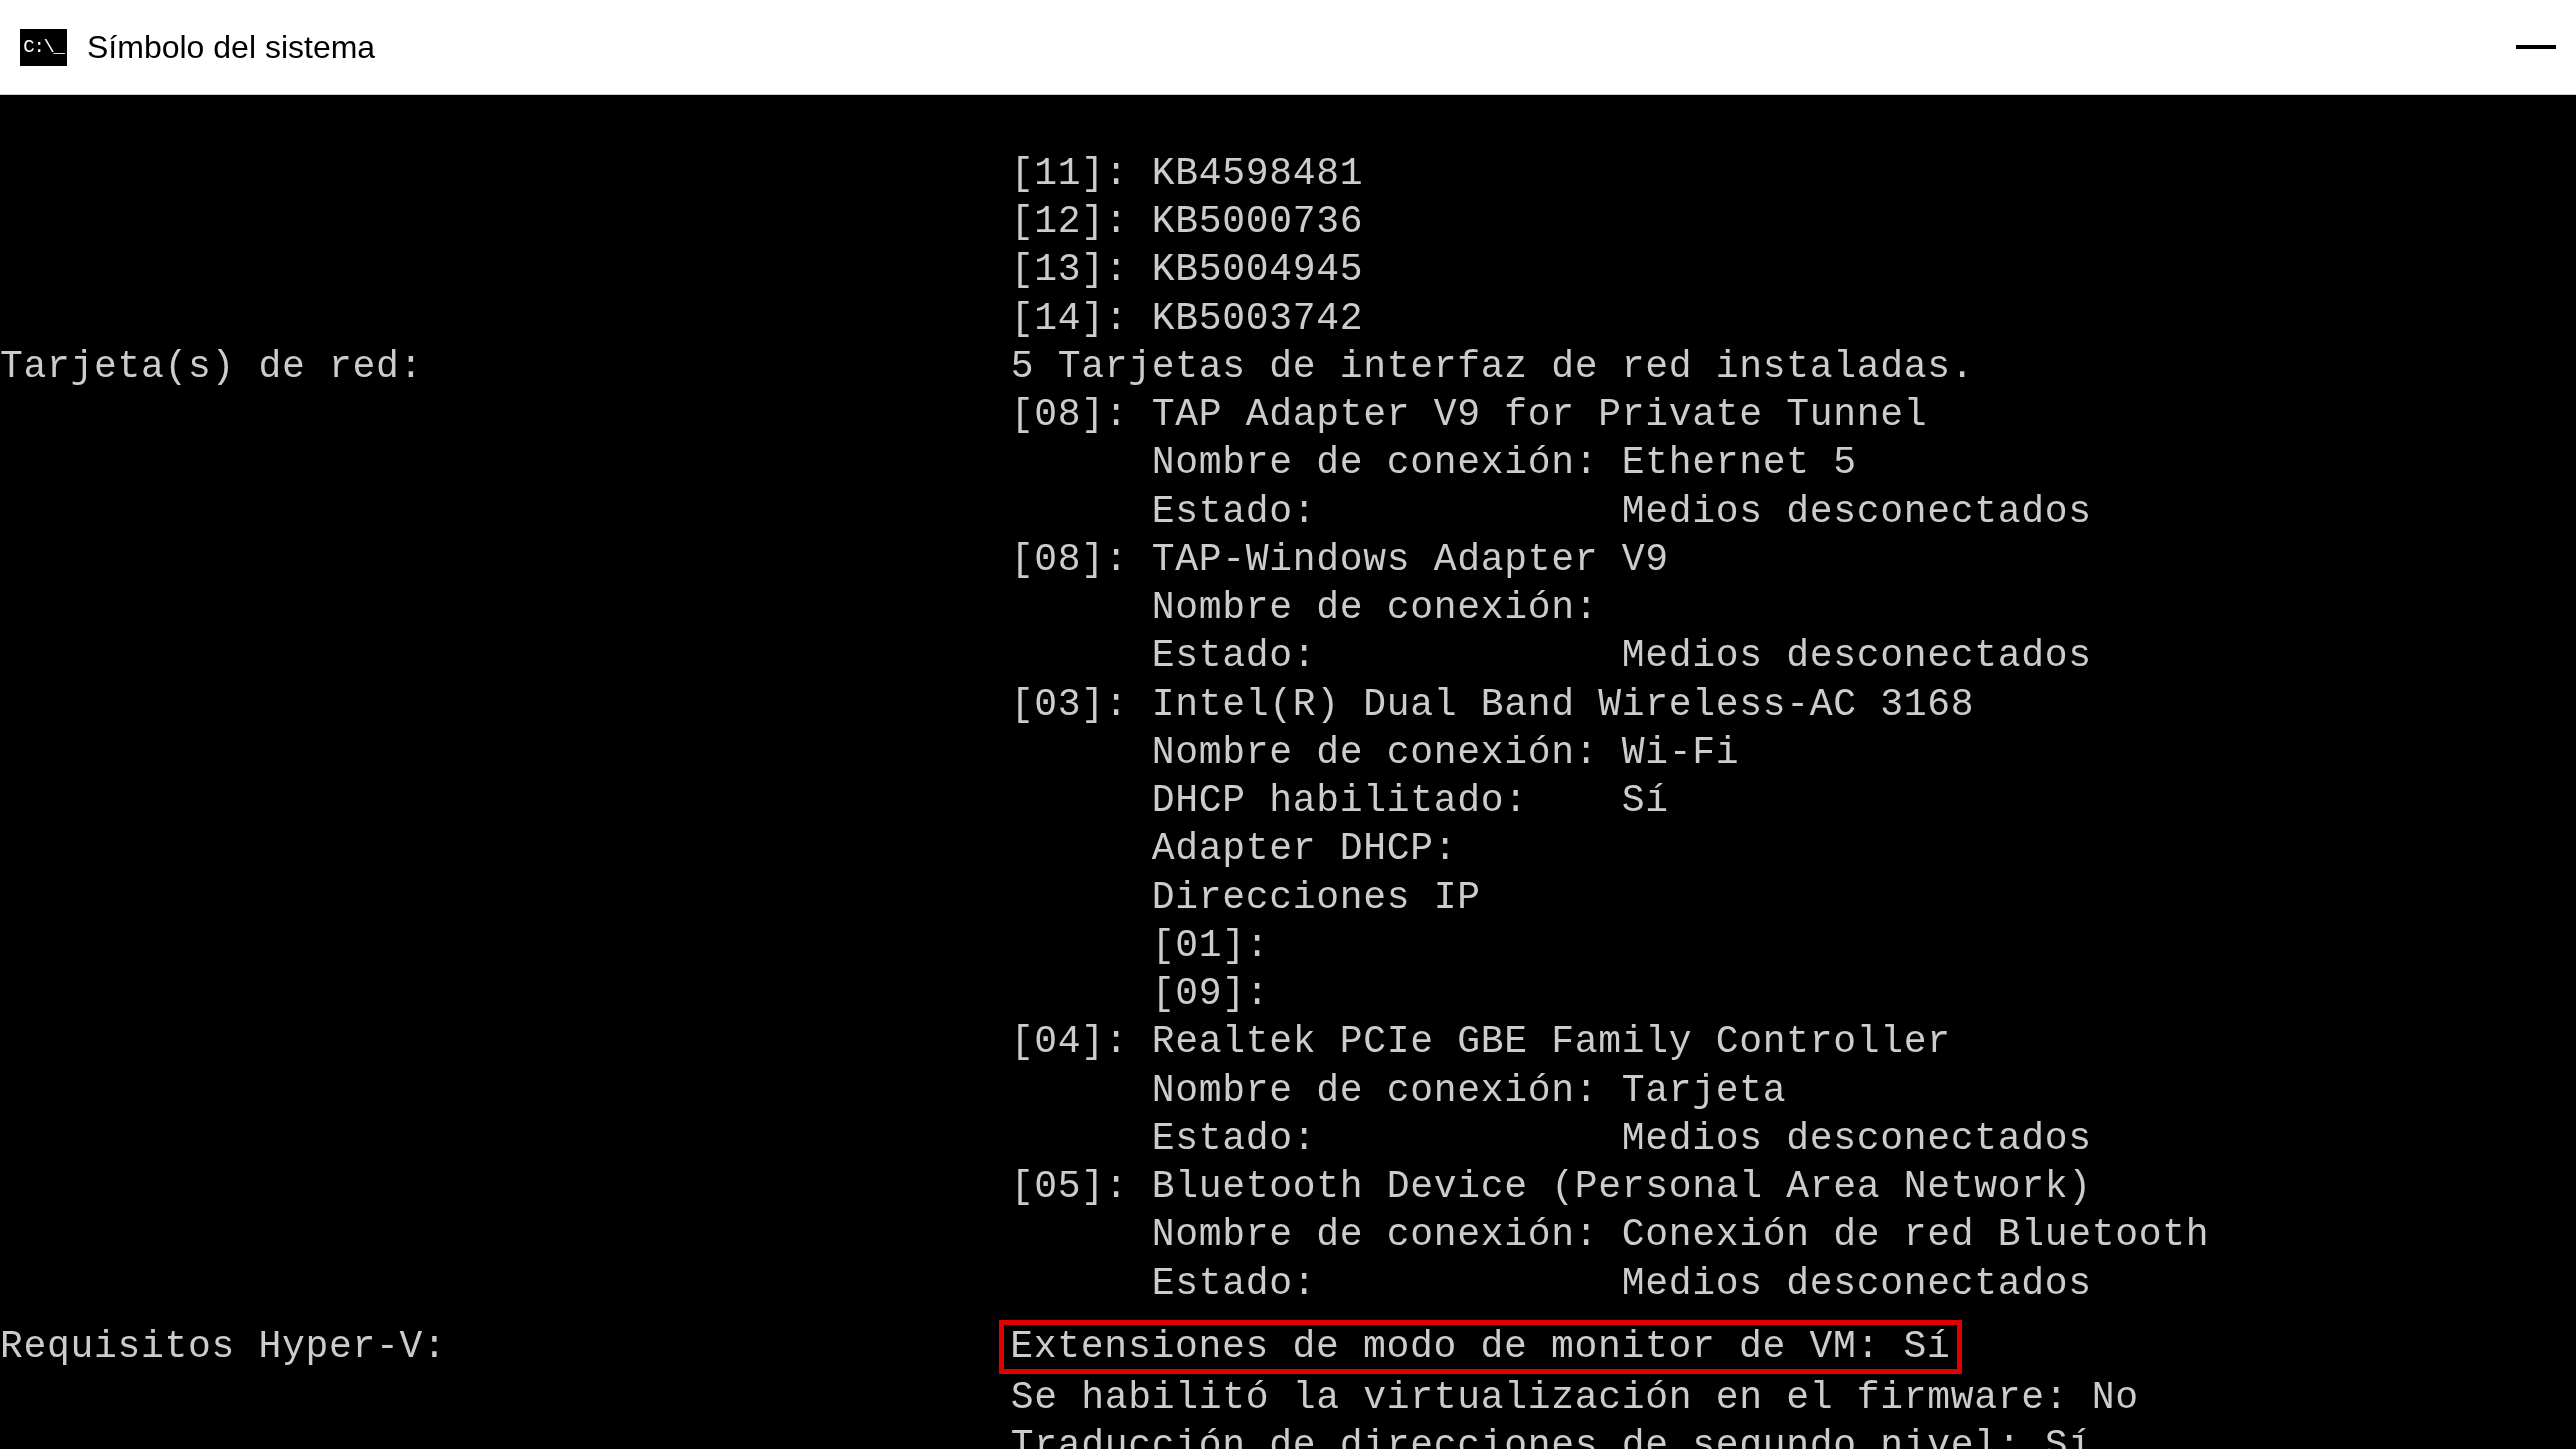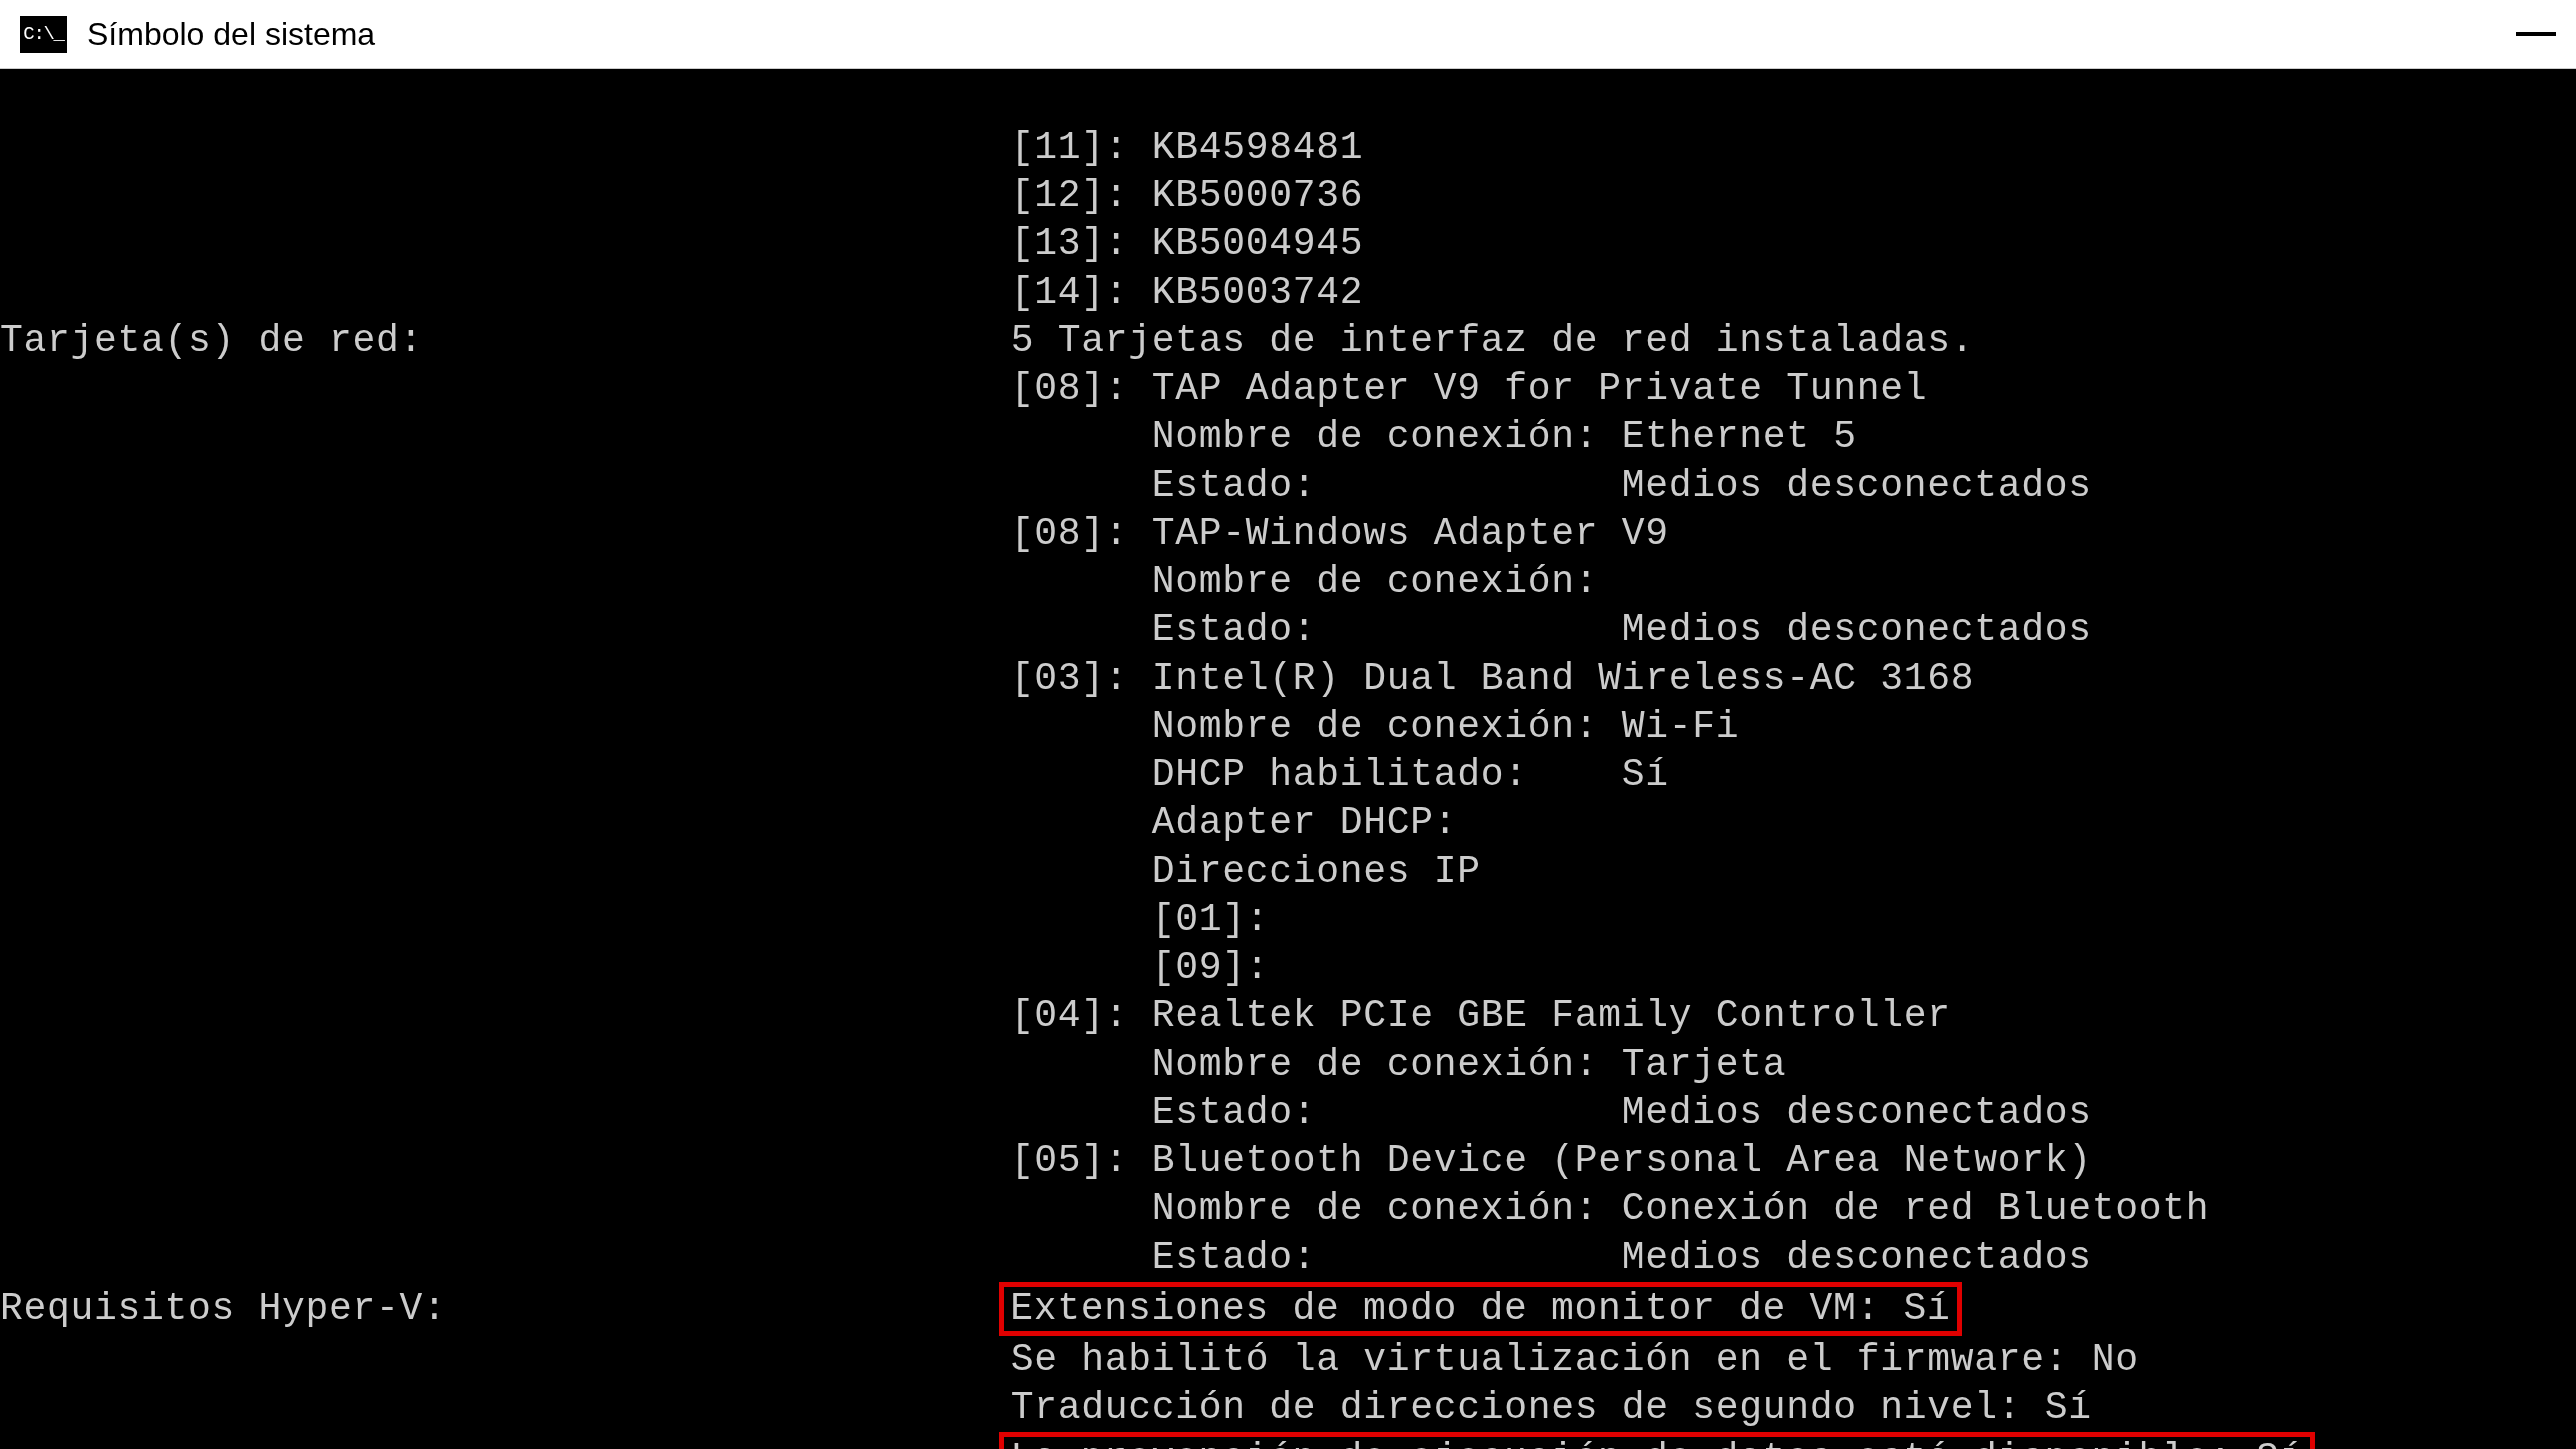--- a/index.html
+++ b/index.html
@@ -5,21 +5,21 @@
     * { margin: 0; padding: 0; box-sizing: border-box; }
     body {
       background: #000;
       font-family: 'Consolas', 'Courier New', monospace;
       width: 2576px;
       height: 1449px;
       overflow: hidden;
     }
     .titlebar {
       background: #fff;
-      height: 69px;
+      height: 95px;
       display: flex;
       align-items: center;
       padding: 0 20px;
       border-bottom: 1.3px solid #ccc;
     }
     .titlebar-icon {
       width: 47px;
       height: 37px;
       background: #000;
       display: inline-flex;
@@ -56,20 +56,21 @@
       line-height: 1.27;
       letter-spacing: 0.7px;
       white-space: pre;
     }
     .highlight-box {
       border: 5.4px solid #e00000;
       padding: 0 6.7px;
       margin-left: -12px;
       display: inline-block;
       line-height: 1.15;
+      margin-top: 12px;
     }
   </style>
 </head>
 <body>
 
 <div class="titlebar">
   <span class="titlebar-icon"></span>
   <span class="titlebar-title">Símbolo del sistema</span>
   <span class="minimize-btn"></span>
 </div>

